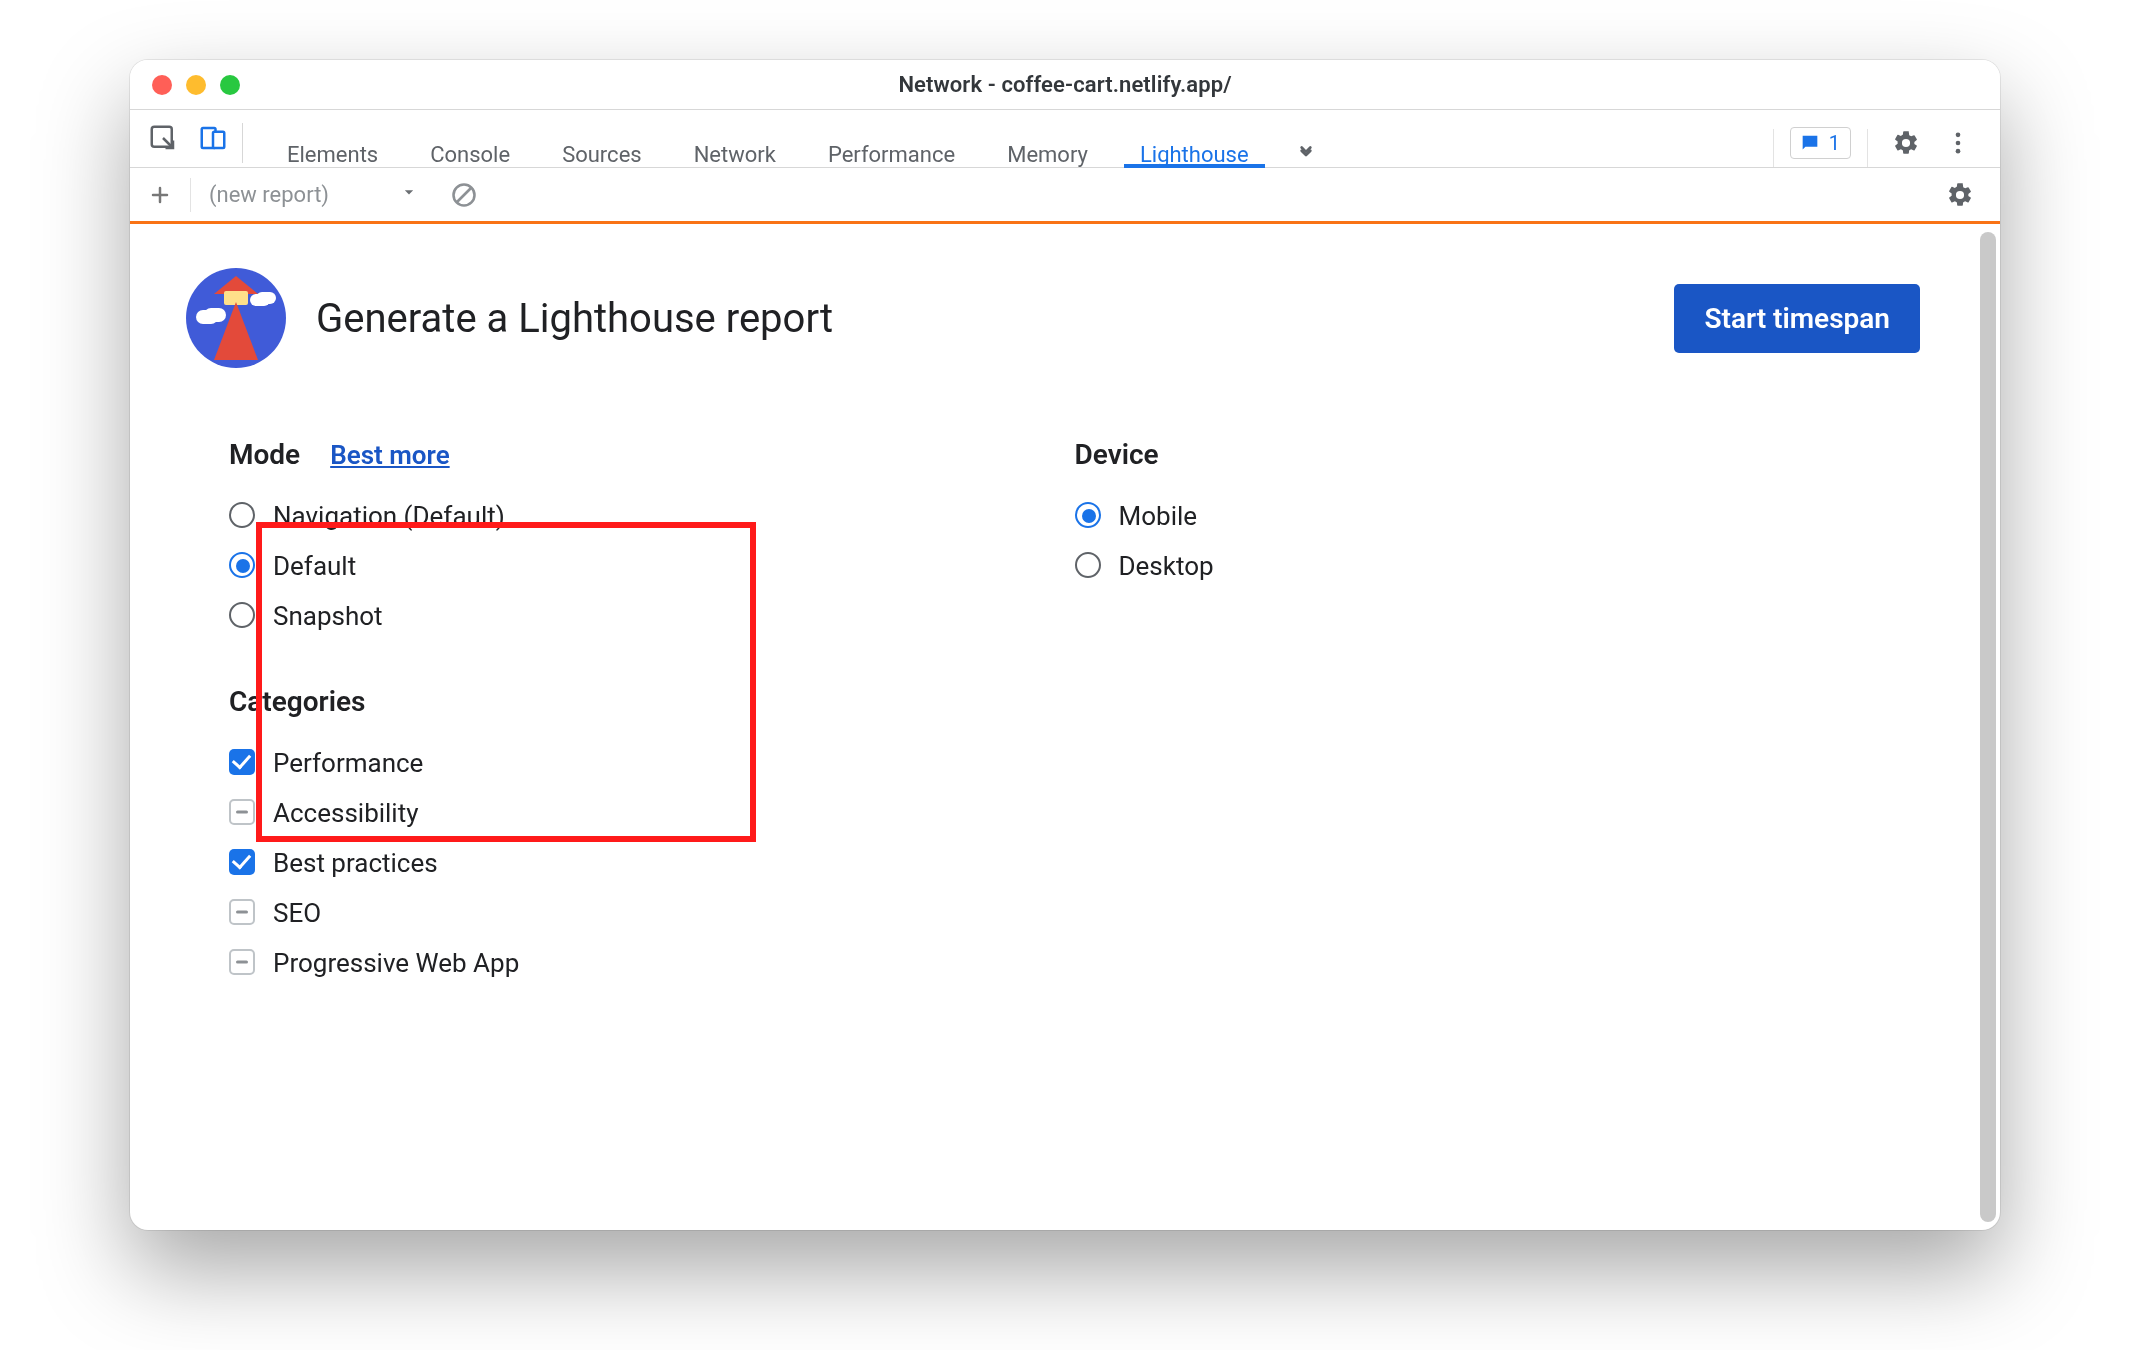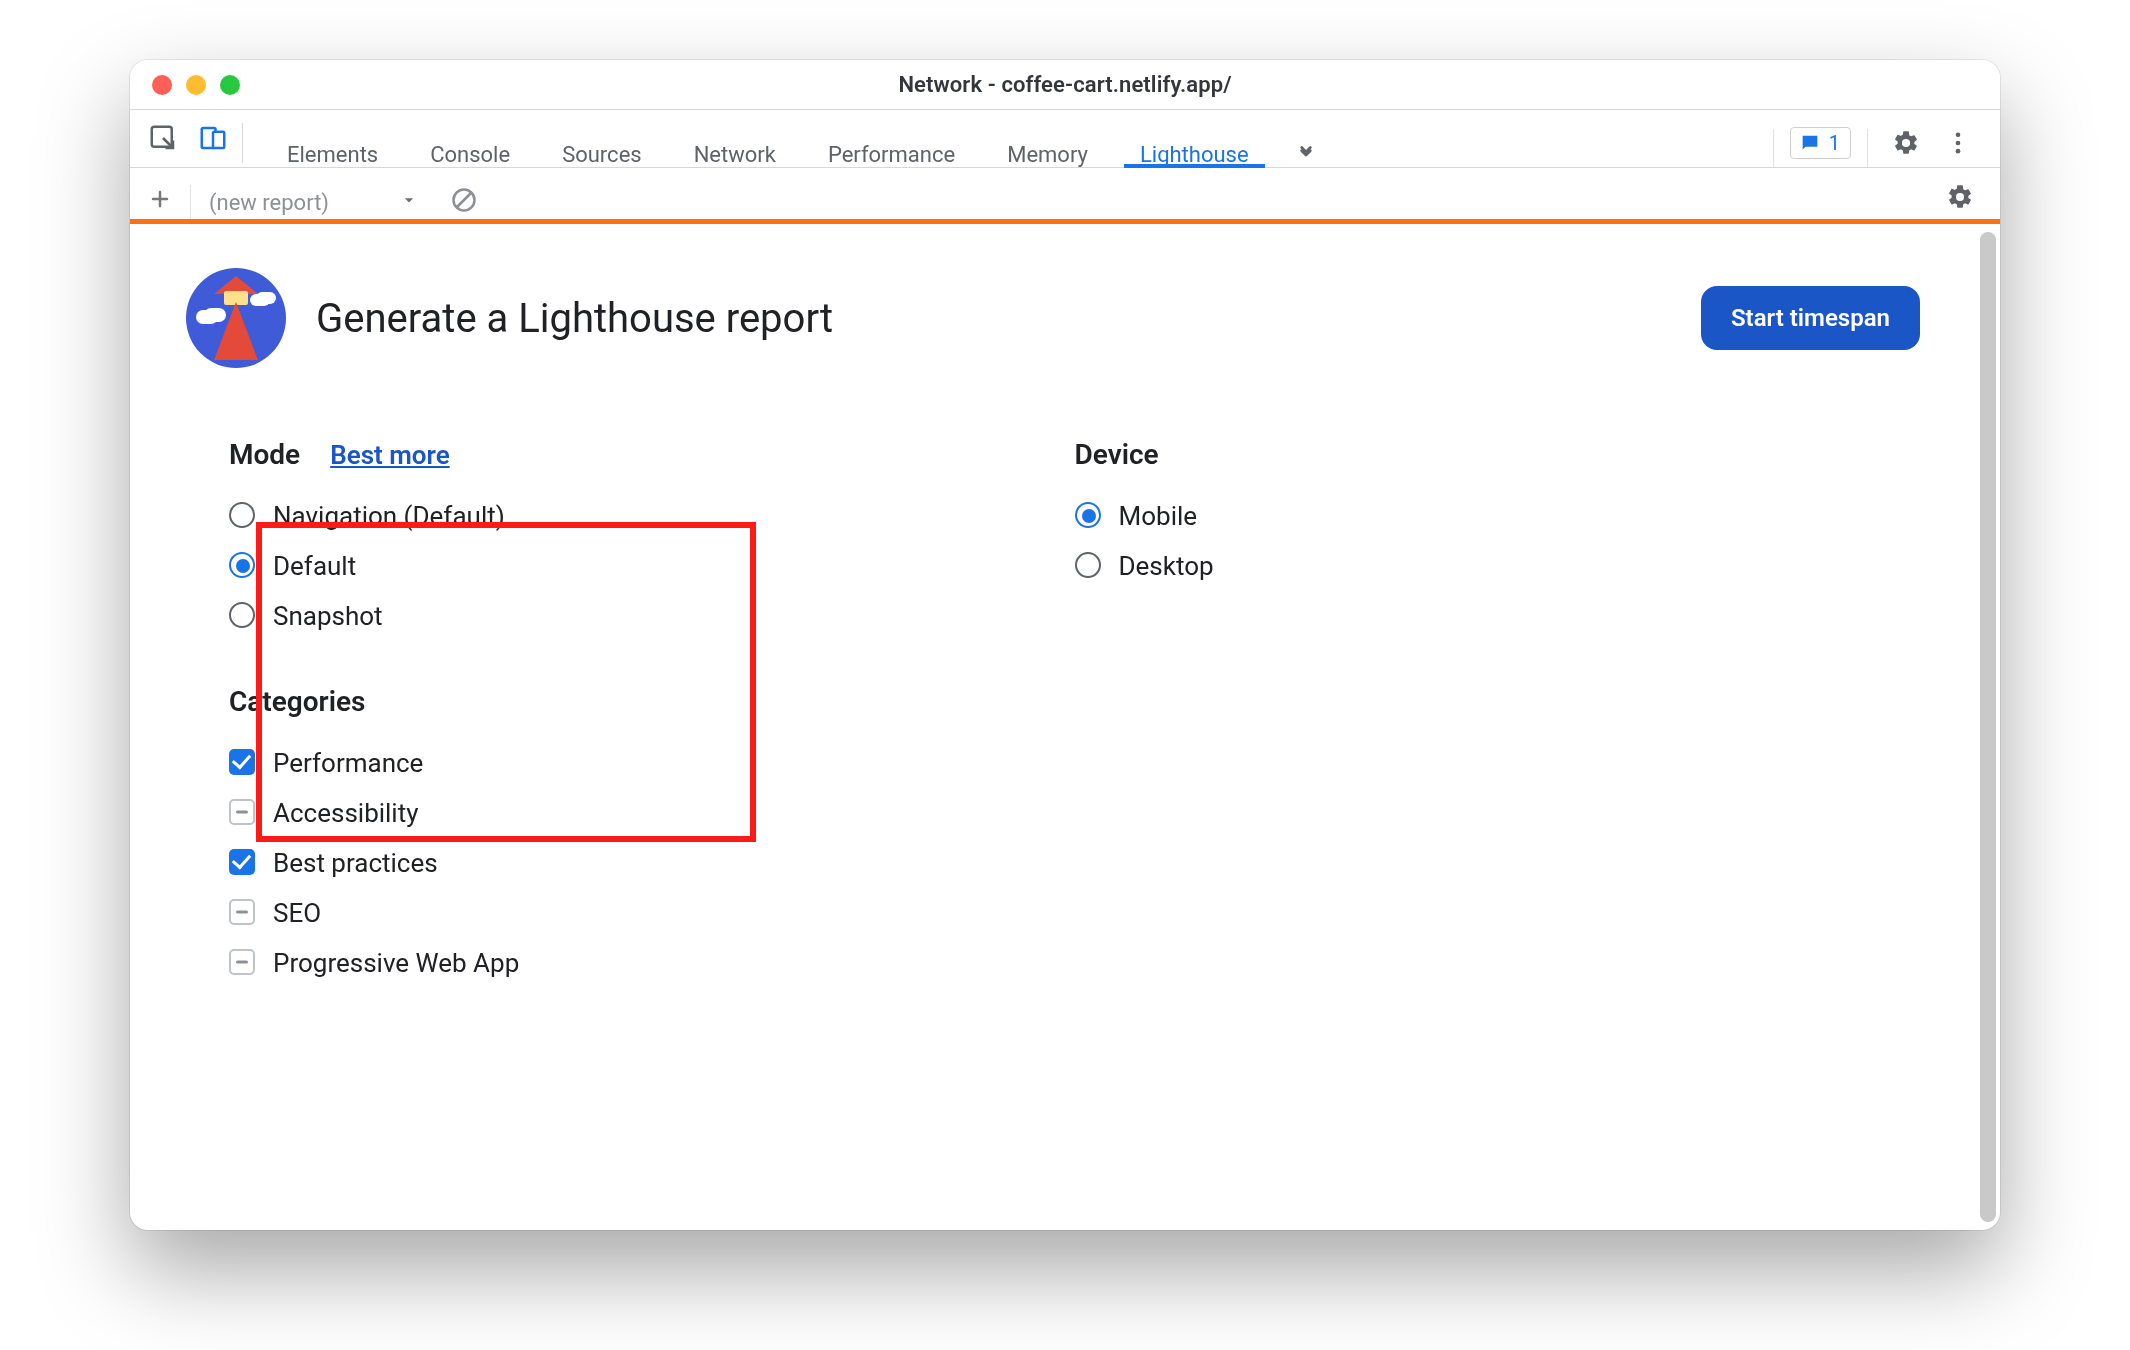--- a/index.html
+++ b/index.html
@@ -50,22 +50,22 @@
   .issues-chip svg { width:22px; height:22px; }
   .gear-btn, .kebab-btn { width:44px; height:44px; display:flex; align-items:center; justify-content:center; color:#5f6368; }
   .gear-btn svg, .kebab-btn svg { width:28px; height:28px; }
   .vdiv-left {
     width:1px; background:#d7d7d7; height:40px; margin:9px 12px 0 4px;
   }
   .vdiv-mid { width:1px; background:#e3e3e3; height:38px; margin:10px 8px 0 8px; }
 
   
   .lhbar {
-    height: 56px; border-bottom: 5px solid #f97316; background:#fff;
-    display:flex; align-items:flex-end; padding:0 10px; gap:10px;
+    height: 56px; border-bottom: 3px solid #f97316; background:#fff;
+    display:flex; align-items:center; padding:0 10px; gap:10px;
   }
   .plus-btn { width:40px; height:40px; display:flex; align-items:center; justify-content:center; color:#777; }
   .plus-btn svg { width:24px; height:24px; }
   .report-dd {
     display:flex; align-items:center; gap:70px; color:#8d9195; font-size:22px;
     padding: 4px 10px 4px 8px; border-radius:4px;
   }
   .report-dd .chevron { color:#6b6f73; }
   .clear-btn { width:38px; height:38px; display:flex; align-items:center; justify-content:center; color:#8d9195; margin-left:6px; }
   .clear-btn svg { width:28px; height:28px; }
@@ -87,22 +87,22 @@
   }
   .lh-logo .roof {
     position:absolute; left:50%; transform:translateX(-50%); top:8px;
     width:0; height:0; border-left:22px solid transparent; border-right:22px solid transparent; border-bottom:18px solid #e34a3a;
   }
   .lh-logo .lantern { position:absolute; left:50%; transform:translateX(-50%); top:23px; width:24px; height:14px; background:#ffe08a; border-radius:2px; }
   .lh-logo .cloud1 { position:absolute; width:22px; height:14px; background:#fff; border-radius:10px; left:10px; top:42px; box-shadow: 8px -2px 0 0 #fff; }
   .lh-logo .cloud2 { position:absolute; width:20px; height:12px; background:#fff; border-radius:10px; right:10px; top:24px; box-shadow: -6px 2px 0 0 #fff; }
   .lh-title { font-size:40px; color:#202124; }
   .cta {
-    margin-left:auto; background:#1a56c5; color:#fff; font-size:24px; font-weight:600;
-    padding:18px 30px; border-radius:16px;
+    margin-left:auto; background:#1a56c5; color:#fff; font-size:28px; font-weight:600;
+    padding:18px 30px; border-radius:5px;
   }
 
   
   .options { margin-top: 70px; display:flex; gap:0;margin-left:43px; }
   .col { width: 50%; }
   .section { margin-bottom: 44px; }
   .section-head { display:flex; align-items:center; gap:30px; margin-bottom: 20px; }
   .section-title { font-size:28px; font-weight:600; color:#202124; }
   .link { color:#1a56c5; font-size:26px; text-decoration: underline; font-weight:600; }
   .option-row { display:flex; align-items:center; gap:16px; padding:10px 0; font-size:26px; color:#202124; }

